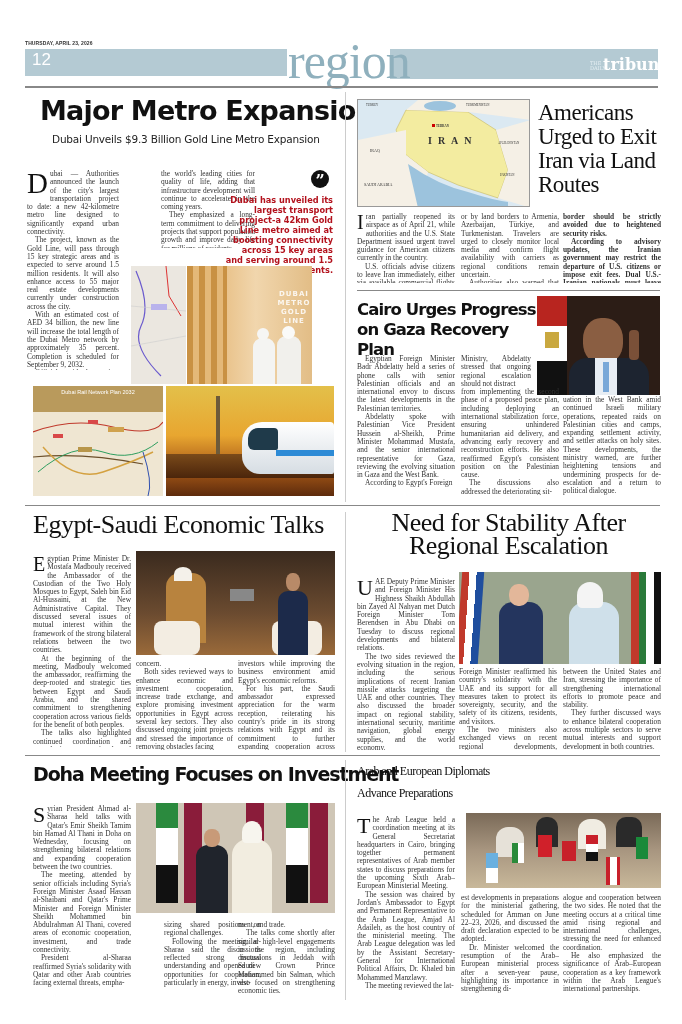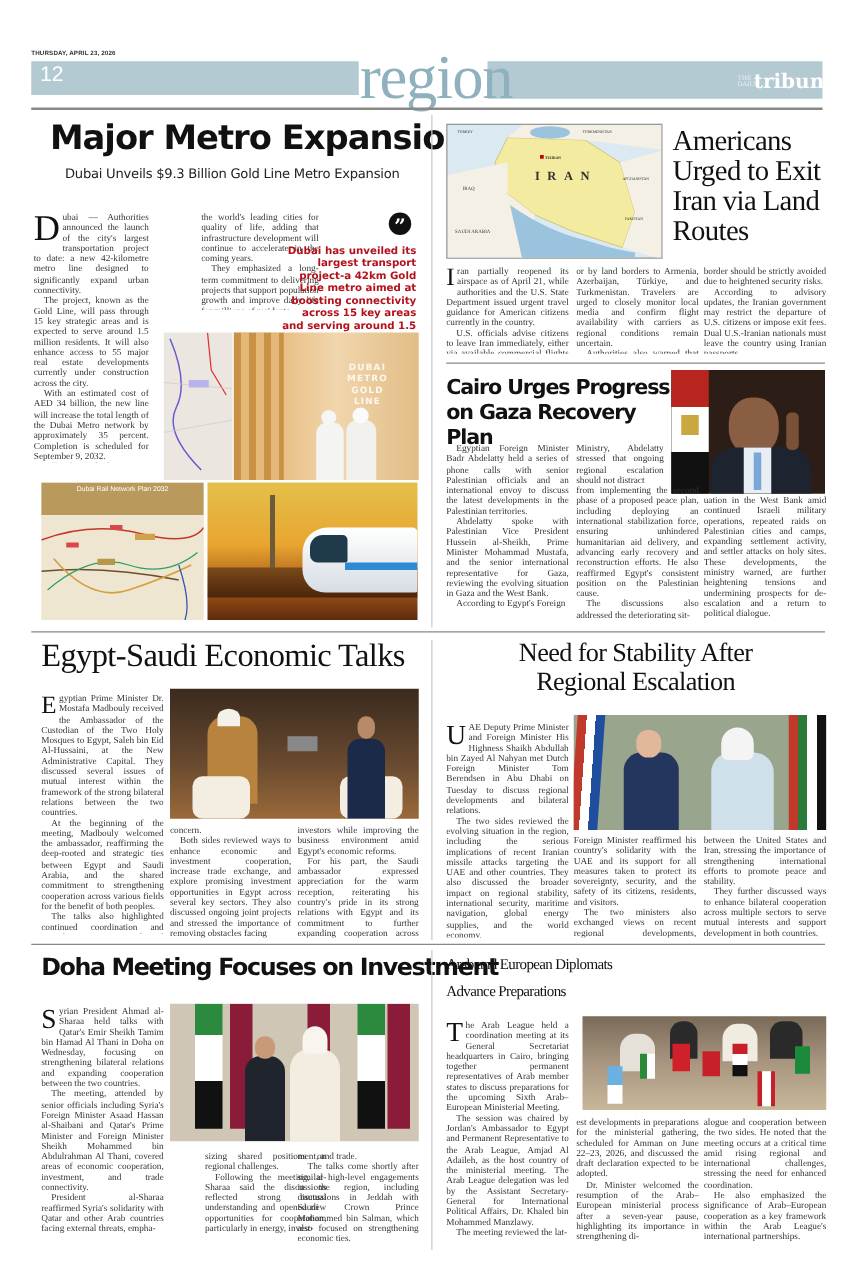--- a/index.html
+++ b/index.html
@@ -61,21 +61,21 @@
 
   <div class="abs img" style="left:131px;top:266px;width:55px;height:118px;background:#ebe7e0;">
     <svg width="55" height="118">
       <path d="M5 5 Q 20 40 10 60 T 30 110" stroke="#6a5acd" stroke-width="1.2" fill="none"></path>
       <path d="M35 0 L 38 30 L 50 50" stroke="#d33" stroke-width="1" fill="none"></path>
       <path d="M0 80 L 55 70" stroke="#ccc" stroke-width="0.6"></path>
       <path d="M0 40 L 55 45" stroke="#ccc" stroke-width="0.6"></path>
       <rect x="20" y="38" width="16" height="6" fill="#b9b3ec"></rect>
     </svg>
   </div>
-  <div class="abs img" style="left:187px;top:266px;width:148px;height:118px;background:linear-gradient(90deg,#d9a760 0%,#e9c28a 30%,#f1d6ad 55%,#e2bd86 100%);">
+  <div class="abs img" style="left:187px;top:266px;width:125px;height:118px;background:linear-gradient(90deg,#d9a760 0%,#e9c28a 30%,#f1d6ad 55%,#e2bd86 100%);">
     <div style="position:absolute;left:0;top:0;width:40px;height:118px;background:repeating-linear-gradient(90deg,#c99143 0 6px,#e4b878 6px 12px);"></div>
     <div style="position:absolute;left:86px;top:24px;width:42px;color:#fff;opacity:0.85;font-family:'DejaVu Sans',sans-serif;font-weight:bold;font-size:7px;line-height:9px;text-align:center;letter-spacing:1px;">DUBAI METRO GOLD LINE</div>
     <div style="position:absolute;left:66px;top:72px;width:22px;height:46px;background:#f4f4f2;border-radius:9px 9px 0 0;"></div>
     <div style="position:absolute;left:70px;top:62px;width:12px;height:12px;background:#f6f6f4;border-radius:50%;"></div>
     <div style="position:absolute;left:90px;top:70px;width:24px;height:48px;background:#f1f0ec;border-radius:9px 9px 0 0;"></div>
     <div style="position:absolute;left:95px;top:60px;width:13px;height:13px;background:#fafaf8;border-radius:50%;"></div>
   </div>
 
   <div class="abs img" style="left:33px;top:386px;width:130px;height:110px;background:#efe6d2;">
     <div style="height:26px;background:#b99a5c;color:#fff;font-family:'Liberation Sans',sans-serif;font-size:5.5px;text-align:center;padding-top:3px;">Dubai Rail Network Plan 2032</div>
@@ -126,21 +126,21 @@
   <div class="abs h-serif" style="left:538px;top:101px;width:130px;font-size:23px;line-height:24px;">Americans Urged to Exit Iran via Land Routes</div>
 
   <div class="abs col" style="left:357px;top:213px;width:98px;height:70px;overflow:hidden;">
     <p class="first"><span class="drop" style="font-size:20px;line-height:16px;">I</span><span>ran partially reopened its airspace as of April 21, while authorities and the U.S. State Department issued urgent travel guidance for American citizens currently in the country.</span></p>
     <p>U.S. officials advise citizens to leave Iran immediately, either via available commercial flights or by land borders to Armenia, Azerbaijan, Türkiye, and Turkmenistan. Travelers are urged to closely monitor local media and confirm flight availability with carriers as regional conditions remain uncertain.</p>
   </div>
   <div class="abs col" style="left:461px;top:213px;width:98px;height:70px;overflow:hidden;font-family:Liberation Serif, serif;">
     <p class="first">or by land borders to Armenia, Azerbaijan, Türkiye, and Turkmenistan. Travelers are urged to closely monitor local media and confirm flight availability with carriers as regional conditions remain uncertain.</p>
     <p>Authorities also warned that travel to Afghanistan, Iraq, and areas near the Iran-Pakistan border should be strictly avoided due to heightened security risks.</p>
   </div>
-  <div class="abs col" style="left:563px;top:213px;width:98px;height:70px;overflow:hidden;">
+  <div class="abs col" style="left:563px;top:213px;width:98px;height:70px;overflow:hidden;font-weight:bold;">
     <p class="first">border should be strictly avoided due to heightened security risks.</p>
     <p>According to advisory updates, the Iranian government may restrict the departure of U.S. citizens or impose exit fees. Dual U.S.-Iranian nationals must leave the country using Iranian passports.</p>
   </div>
 </section>
 
 <div class="abs hline" style="left:357px;top:290px;width:303px;"></div>
 
 <section>
   <div class="abs h-sans" style="left:357px;top:300px;width:180px;font-size:16.5px;line-height:20px;letter-spacing:-0.9px;">Cairo Urges Progress on Gaza Recovery Plan</div>
   <div class="abs img" style="left:537px;top:296px;width:123px;height:99px;background:#2c1d16;">
@@ -194,21 +194,21 @@
   </div>
   <div class="abs col" style="left:238px;top:660px;width:97px;height:90px;overflow:hidden;">
     <p class="first">investors while improving the business environment amid Egypt's economic reforms.</p>
     <p>For his part, the Saudi ambassador expressed appreciation for the warm reception, reiterating his country's pride in its strong relations with Egypt and its commitment to further expanding cooperation across all areas</p>
   </div>
 </section>
 
 <div class="abs vline" style="left:345px;top:512px;height:240px;"></div>
 
 <section>
-  <div class="abs h-serif" style="left:357px;top:511px;width:303px;text-align:center;font-size:21px;line-height:23px;">
+  <div class="abs h-serif" style="left:357px;top:511px;width:303px;text-align:center;font-size:26px;line-height:23px;">
     <div>Need for Stability After</div>
     <div>Regional Escalation</div>
   </div>
 
   <div class="abs img" style="left:459px;top:572px;width:202px;height:92px;background:#9aa58e;">
     <div style="position:absolute;left:0;top:0;width:22px;height:92px;background:linear-gradient(90deg,#c0392b 0 33%,#ffffff 33% 66%,#1f4e9e 66%);transform:skewX(-4deg);"></div>
     <div style="position:absolute;left:172px;top:0;width:30px;height:92px;background:linear-gradient(90deg,#c0392b 0 25%,#2a7a3a 25% 50%,#ffffff 50% 75%,#111 75%);"></div>
     <div style="position:absolute;left:40px;top:30px;width:44px;height:62px;background:#24355e;border-radius:14px 14px 0 0;"></div>
     <div style="position:absolute;left:50px;top:12px;width:20px;height:22px;background:#e3b79a;border-radius:45%;"></div>
     <div style="position:absolute;left:110px;top:30px;width:50px;height:62px;background:#cfe0ea;border-radius:16px 16px 0 0;"></div>

